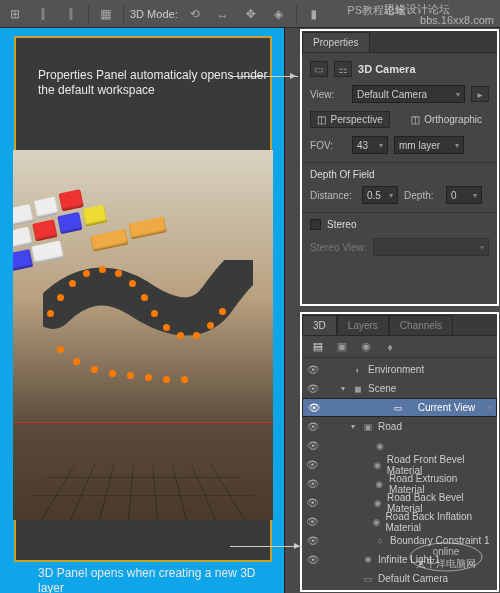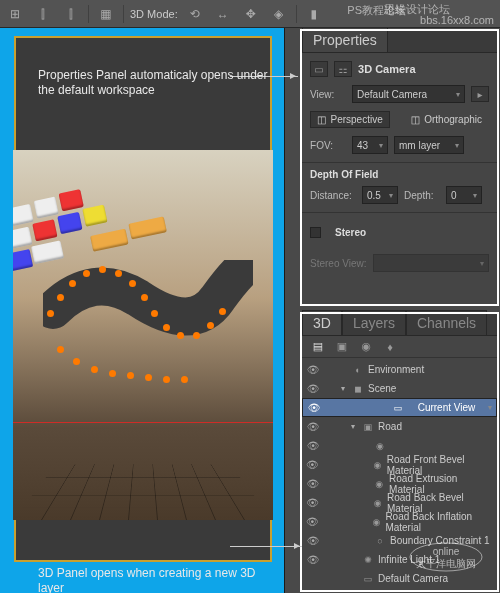--- a/index.html
+++ b/index.html
@@ -25,36 +25,36 @@
 .key{position:absolute;border-radius:2px;box-shadow:inset 0 -2px 2px rgba(0,0,0,.3)}
 .arrow{position:absolute;height:1px;background:#ccc}
 .arrow:after{content:"";position:absolute;right:-1px;top:-3px;border:3px solid transparent;border-left:6px solid #ccc}
 .ar1{left:230px;top:48px;width:68px}
 .ar2{left:230px;top:518px;width:72px}
 .midcol{width:14px;background:#494949}
 .right{flex:1;background:#494949;display:flex;flex-direction:column}
 .panel{background:#454545;border:1px solid #2a2a2a;margin:2px}
 .pbox{outline:2px solid #fff;outline-offset:-1px}
 .tabs{height:22px;background:#3a3a3a;display:flex;align-items:flex-end;border-bottom:1px solid #282828}
-.tab{padding:4px 10px;background:#454545;border:1px solid #282828;border-bottom:none;font-size:14px;color:#ccc}
+.tab{padding:4px 10px;background:#454545;border:1px solid #282828;border-bottom:none;font-size:10px;color:#ccc}
 .tab.dim{background:#3a3a3a;color:#888}
 .pbody{padding:8px}
 .prow{display:flex;align-items:center;gap:6px;margin-bottom:8px}
 .picon{width:18px;height:16px;background:#3a3a3a;border:1px solid #282828;display:flex;align-items:center;justify-content:center;font-size:10px;color:#999}
 .ptitle{font-size:11px;color:#ddd;font-weight:bold}
 .plabel{color:#bbb;font-size:10px;min-width:36px}
 .sel{flex:1;height:18px;background:#333;border:1px solid #222;display:flex;align-items:center;justify-content:space-between;padding:0 4px;font-size:10px;color:#ccc}
 .sel:after{content:"▾";color:#888;font-size:8px}
 .numf{width:36px;height:18px;background:#333;border:1px solid #222;display:flex;align-items:center;padding:0 4px;font-size:10px;color:#6bb7ff}
 .numf:after{content:"▾";color:#888;font-size:8px;margin-left:auto}
 .tog{display:flex;align-items:center;gap:4px;padding:2px 6px;border:1px solid transparent}
 .tog.on{background:#383838;border:1px solid #282828}
 .hr{height:1px;background:#333;margin:6px -8px}
 .chk{width:11px;height:11px;background:#333;border:1px solid #222}
-.sect{font-size:10px;color:#ddd;font-weight:bold;margin:4px 0 6px}
+.sect{font-size:10px;color:#ddd;font-weight:normal;margin:4px 0 6px}
 .iconrow{height:22px;display:flex;align-items:center;gap:8px;padding:0 8px;border-bottom:1px solid #333}
 .iconrow .ic{width:16px;height:14px;color:#999;font-size:11px;display:flex;align-items:center;justify-content:center}
 .iconrow .ic.on{color:#ddd}
 .tree{padding:2px 0}
 .trow{display:flex;align-items:center;height:19px;padding:0 4px;gap:3px}
 .trow.sel{background:#5876a3}
 .trow.sel span{color:#fff}
 .eye{width:14px;text-align:center;color:#aaa;font-size:10px}
 .tw{width:10px;text-align:center;color:#aaa;font-size:8px}
 .tic{width:14px;height:12px;display:flex;align-items:center;justify-content:center;font-size:9px;color:#999}
@@ -191,21 +191,21 @@
               <span>0.5</span>
             </div>
           <span class="plabel" style="min-width:36px;margin-left:0">Depth:</span>
           <div class="numf">
               <span>0</span>
             </div>
         </div>
         <div class="hr"></div>
         <div class="prow">
           <div class="chk"></div>
-          <span class="sect" style="margin:8px">Stereo</span>
+          <span class="sect" style="margin:0">Stereo</span>
         </div>
         <div class="prow">
           <span class="plabel" style="min-width:56px;color:#777">Stereo View:</span>
           <div class="sel" style="opacity:.5">
               <span></span>
             </div>
         </div>
       </div>
     </div>
 

